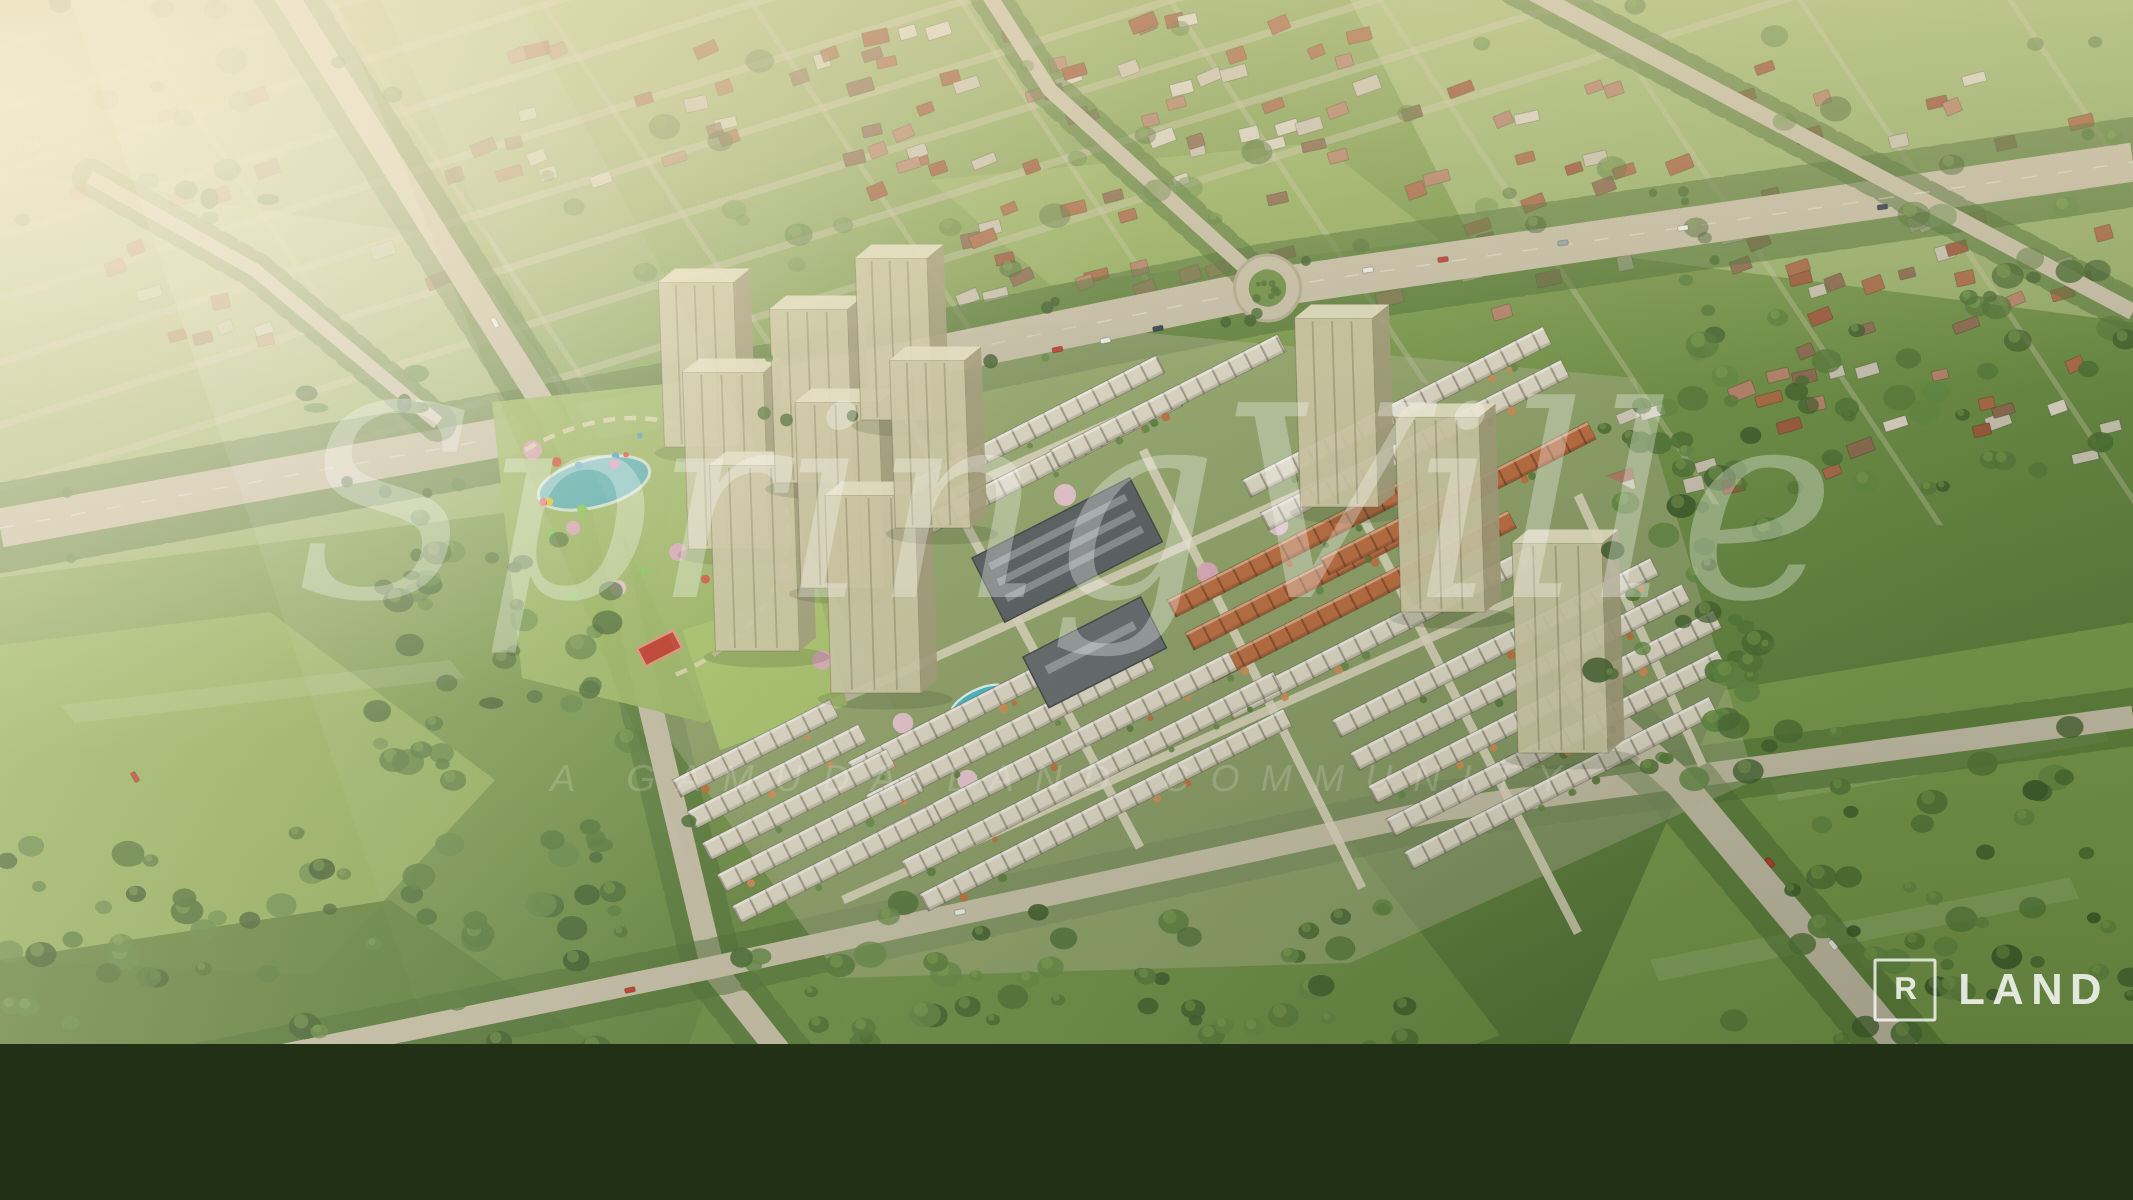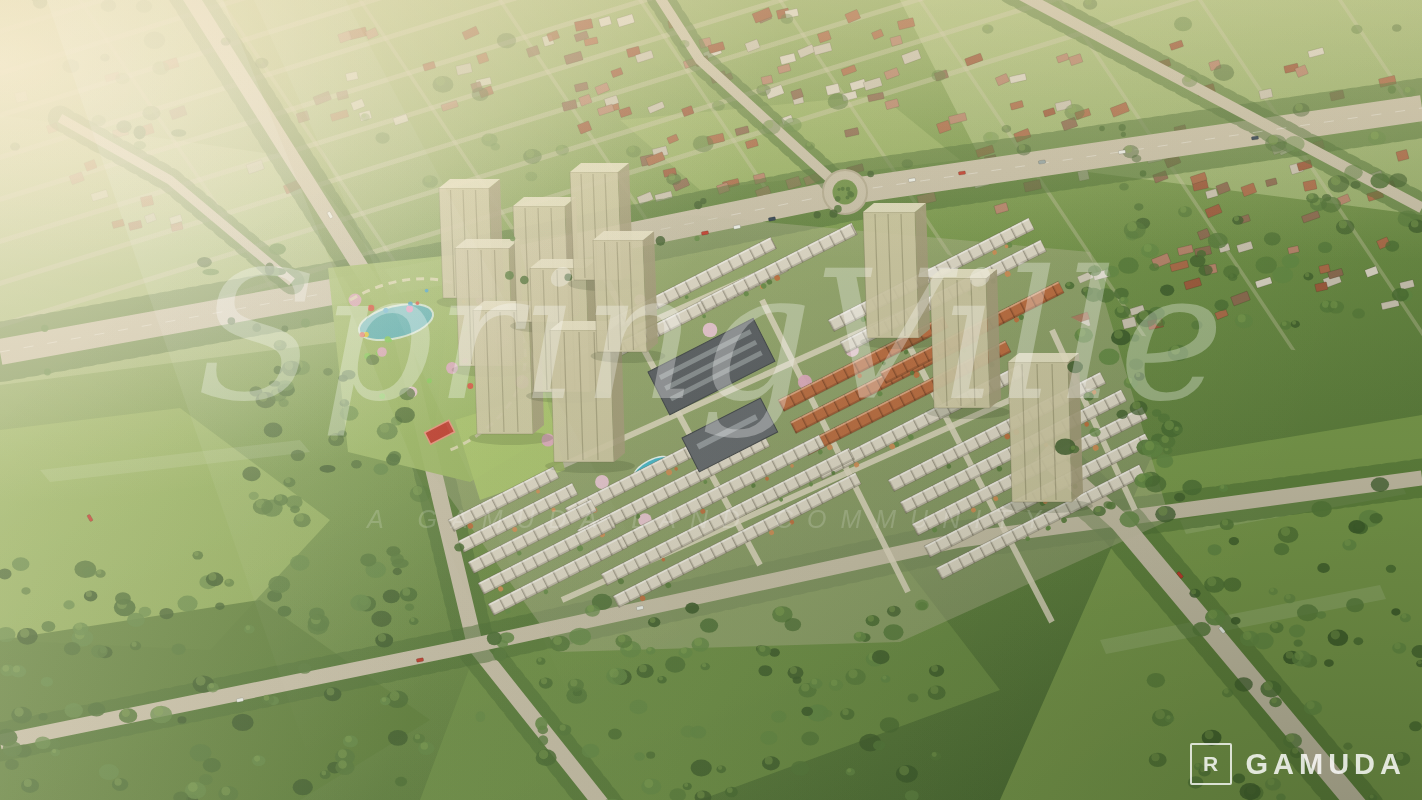--- a/index.html
+++ b/index.html
@@ -1,16 +1,16 @@
 <!DOCTYPE html>
 <html style="--pal-bgTop: #b4c286; --pal-bgBottom: #4e6f35; --pal-grass: #7c9c4e; --pal-grassLight: #9cb863; --pal-grassPale: #c2cf94; --pal-grassDeep: #5d7e3a; --pal-forest1: #3e5d2c; --pal-forest2: #4a6d33; --pal-forest3: #55793a; --pal-forest4: #628844; --pal-canopyHi: #83a452; --pal-road: #c7bfa8; --pal-roadLight: #ddd6bf; --pal-river: #4a9aa0; --pal-riverDeep: #2e7d88; --pal-riverHi: #9fd4d2; --pal-towerFace: #cfc8a4; --pal-towerSide: #a39b79; --pal-towerTop: #e8e2c6; --pal-roofWhite: #ddd7c6; --pal-roofTerracotta: #b96a3e; --pal-suburbRoof: #a96a48; --pal-blossom: #dca8bd; --pal-blossomLight: #e9c5d3; --pal-clubRoof: #565b60; --pal-clubRoofHi: #8a9094; --pal-pool: #45b6c8; --pal-court: #c0392b; --pal-carRed: #c0392b; --pal-carWhite: #edf0ea; --pal-carDark: #2c3e50; --pal-sunHaze: #f8efd8; --pal-watermarkColor: #ffffff;"><head>
 <meta charset="utf-8">
 <style>
   html,body{margin:0;padding:0;background:#223016;}
-  #stage{position:relative;width:1422px;height:800px;overflow:hidden;
+  #stage{position:relative;width:1422px;height:696px;overflow:hidden;
          font-family:"Liberation Sans",sans-serif;}
   #scene{position:absolute;inset:0;display:block;}
   
   .wm-wrap{position:absolute;left:0;top:0;width:100%;pointer-events:none;}
   .wm-title{position:absolute;top:248px;left:0;width:100%;text-align:center;
     font-family:"DejaVu Serif","Liberation Serif",serif;font-style:italic;
     font-size:178px;line-height:1;font-weight:400;letter-spacing:2px;
     color:rgba(255,255,255,0.30);white-space:nowrap;}
   .wm-tagline{position:absolute;top:505px;left:0;width:100%;text-align:center;
     font-size:25px;letter-spacing:14px;font-weight:400;text-transform:uppercase;
@@ -1847,15 +1847,15 @@
 
   <div class="wm-wrap">
     <div class="wm-title" style="color: rgba(255, 255, 255, 0.3);">SpringVille</div>
     <div class="wm-tagline">A GAMUDA LAND COMMUNITY</div>
   </div>
 
   <div class="rever">
     <div class="rever-box">
       <span>R</span>
     </div>
-    <div class="rever-name">GAMUDA</div>
+    <div class="rever-name">LAND</div>
   </div>
 </div>
 
 </body></html>

